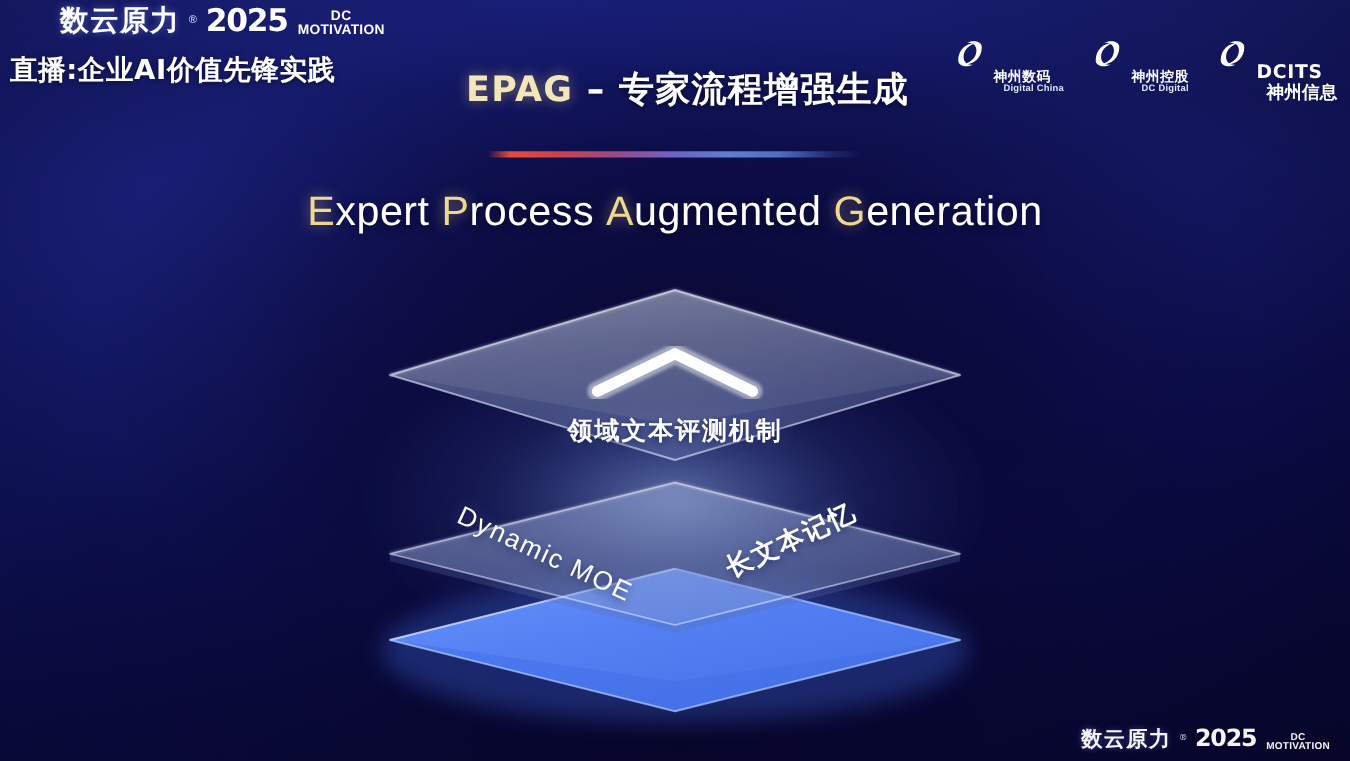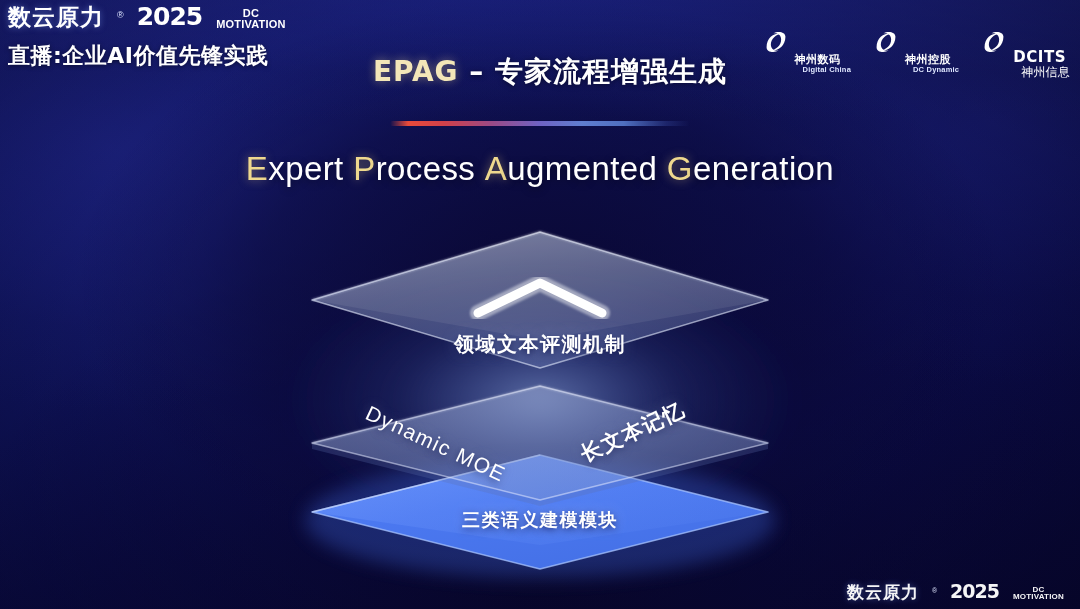--- a/index.html
+++ b/index.html
@@ -28,21 +28,21 @@
   }
   
   #bg-topband{
     position:absolute; left:0; top:0; width:1080px; height:120px;
     background:linear-gradient(180deg, rgba(40,48,160,0.45) 0%, rgba(28,34,120,0.18) 60%, rgba(20,24,90,0) 100%);
     pointer-events:none;
   }
 
   
   #header-left{ position:absolute; left:8px; top:4px; width:320px; }
-  .brandline{ display:flex; align-items:flex-end; gap:13px; white-space:nowrap; }
+  .brandline{ display:flex; align-items:flex-end; gap:7px; white-space:nowrap;margin-left:40px; }
   .brand-cn{
     font-size:23px; font-weight:bold; letter-spacing:1px;
     color:#ffffff; line-height:1;
     font-family:"DejaVu Sans","Liberation Sans",sans-serif;
     text-shadow:0 0 6px rgba(140,170,255,.5);
   }
   .brand-reg{ font-size:9px; color:#dfe6ff; vertical-align:super; line-height:1; position:relative; top:-9px; }
   .brand-year{
     font-size:25px; font-weight:bold; color:#fff; line-height:1; letter-spacing:-1px;
     font-family:"DejaVu Sans","Liberation Sans",sans-serif;
@@ -59,21 +59,21 @@
 
   
   #partner-logos{ position:absolute; right:10px; top:6px; display:flex; align-items:center; gap:22px; }
   .plogo{ display:flex; align-items:center; gap:6px; }
   .plogo .mark{ width:26px; height:24px; flex:0 0 auto; }
   .plogo .ptxt{ line-height:1.05; }
   .plogo .pcn{ display:block; font-size:11px; font-weight:bold; color:#fff; letter-spacing:.5px;
                font-family:"DejaVu Sans","Liberation Sans",sans-serif;margin-top:44px;}
   .plogo .pen{ display:block; font-size:7.5px; font-weight:bold; color:#dfe7ff; letter-spacing:.2px;padding-left:8px; }
   .plogo.dcits .pcn{ font-size:15px; letter-spacing:.6px; }
-  .plogo.dcits .pen{ font-size:12px; color:#fff; font-weight:normal; }
+  .plogo.dcits .pen{ font-size:14px; color:#fff; font-weight:bold; }
 
   
   #cn-title{
     position:absolute; left:0; right:0; top:53px; text-align:center;
     font-size:28px; font-weight:bold; letter-spacing:1px;
     font-family:"DejaVu Sans","Liberation Sans",sans-serif;
     white-space:nowrap;
     margin-left:20px;
   }
   #cn-title .epag{ color:#f3e6b8; text-shadow:0 0 10px rgba(240,215,140,.45); }
@@ -170,21 +170,21 @@
       </span>
     </div>
 
     <div class="plogo">
       <svg class="mark" viewBox="0 0 30 28">
         <path d="M4 20 C4 9,13 3,22 4 C15 5,9 10,9 17 C9 22,13 25,18 24 C13 27,4 26,4 20 Z" fill="#ffffff"></path>
         <path d="M26 8 C26 19,17 25,8 24 C15 23,21 18,21 11 C21 6,17 3,12 4 C17 1,26 2,26 8 Z" fill="#ffffff"></path>
       </svg>
       <span class="ptxt">
         <span class="pcn">神州控股</span>
-        <span class="pen">DC Dynamic</span>
+        <span class="pen">DC Digital</span>
       </span>
     </div>
 
     <div class="plogo dcits">
       <svg class="mark" viewBox="0 0 30 28">
         <path d="M4 20 C4 9,13 3,22 4 C15 5,9 10,9 17 C9 22,13 25,18 24 C13 27,4 26,4 20 Z" fill="#ffffff"></path>
         <path d="M26 8 C26 19,17 25,8 24 C15 23,21 18,21 11 C21 6,17 3,12 4 C17 1,26 2,26 8 Z" fill="#ffffff"></path>
       </svg>
       <span class="ptxt">
         <span class="pcn">DCITS</span>
@@ -276,21 +276,20 @@
       <g>
         <path d="M478 313 L540 283 L602 313" fill="none" stroke="#ffffff" stroke-opacity="0.45" stroke-width="16" stroke-linecap="round" stroke-linejoin="round" filter="url(#tinyBlur)"></path>
         <path d="M478 313 L540 283 L602 313" fill="none" stroke="#ffffff" stroke-width="9" stroke-linecap="round" stroke-linejoin="round"></path>
       </g>
     </svg>
   </div>
 
   <div class="layer-label" id="label-top">领域文本评测机制</div>
   <div class="layer-label" id="label-moe">Dynamic MOE</div>
   <div class="layer-label" id="label-mem">长文本记忆</div>
-  <div class="layer-label" id="label-bottom">三类语义建模模块</div>
 
   <div id="footer-logo">
     <div class="brandline">
       <span class="brand-cn">数云原力</span>
         <span class="brand-reg">®</span>
         <span class="brand-year">2025</span>
       <span class="brand-dc">
         <span class="dc">DC</span>
         <span class="mot">MOTIVATION</span>
       </span>

